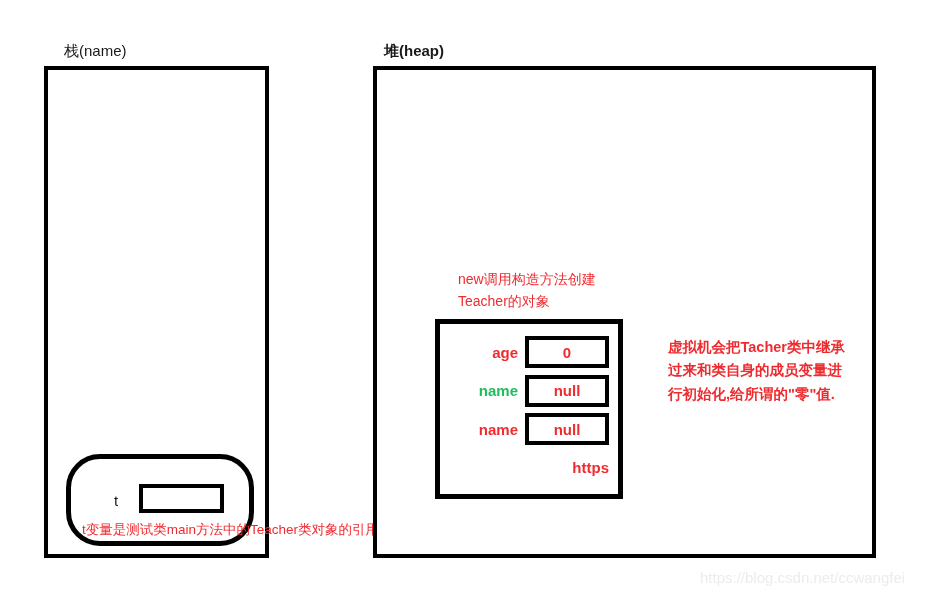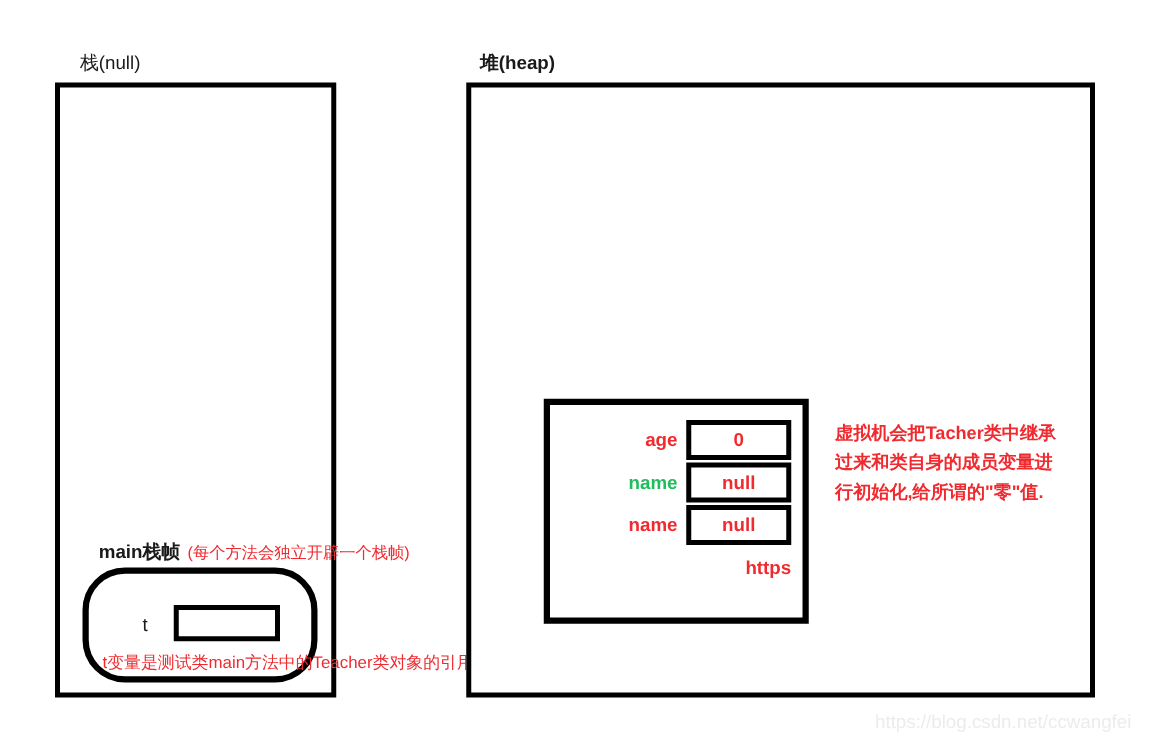--- a/index.html
+++ b/index.html
@@ -132,28 +132,29 @@
     font-size: 14px;
     line-height: 1.6;
     white-space: normal;
     text-align: left;
   }
 
   
   #heap-object-box {
     left: 435px;
     top: 319px;
-    width: 212px;
+    width: 188px;
     height: 180px;
     border: 5px solid #000000;
     box-sizing: border-box;
     background: #ffffff;
     padding: 11px 9px 9px 9px;
     display: flex;
     flex-direction: column;
+    justify-content: space-between;
   }
 
   .field-row {
     display: flex;
     align-items: center;
     justify-content: flex-end;
     gap: 7px;
     height: 34px;
   }
   .field-name {
@@ -201,45 +202,42 @@
     color: #ececec;
     font-size: 15px;
     white-space: nowrap;
   }
 </style>
 </head>
 <body>
 
 <div class="canvas">
 
-  <div class="abs label-black" id="stack-region-title">栈(null)</div>
+  <div class="abs label-black" id="stack-region-title">栈(name)</div>
 
   <div class="abs region-box" id="stack-region-box">
   </div>
 
-  <div class="abs" id="main-frame-title-row">
-    <span class="main-frame-name">main栈帧</span>
-    <span class="main-frame-note">(每个方法会独立开辟一个栈帧)</span>
-  </div>
 
   <div class="abs" id="main-stack-frame"></div>
 
   <div class="abs" id="var-t-label">t</div>
 
   <div class="abs" id="var-t-slot">
     <span></span>
   </div>
 
   <div class="abs label-red" id="stack-ref-note">t变量是测试类main方法中的Teacher类对象的引用</div>
 
   <div class="abs label-black" id="heap-region-title">堆(heap)</div>
 
   <div class="abs region-box" id="heap-region-box">
   </div>
 
+  <div class="abs" id="new-object-note">new调用构造方法创建Teacher的对象</div>
 
   <div class="abs" id="heap-object-box">
 
     <div class="field-row">
       <span class="field-name red">age</span>
       <span class="field-value-box">
         <span class="field-value">0</span>
       </span>
     </div>
 

